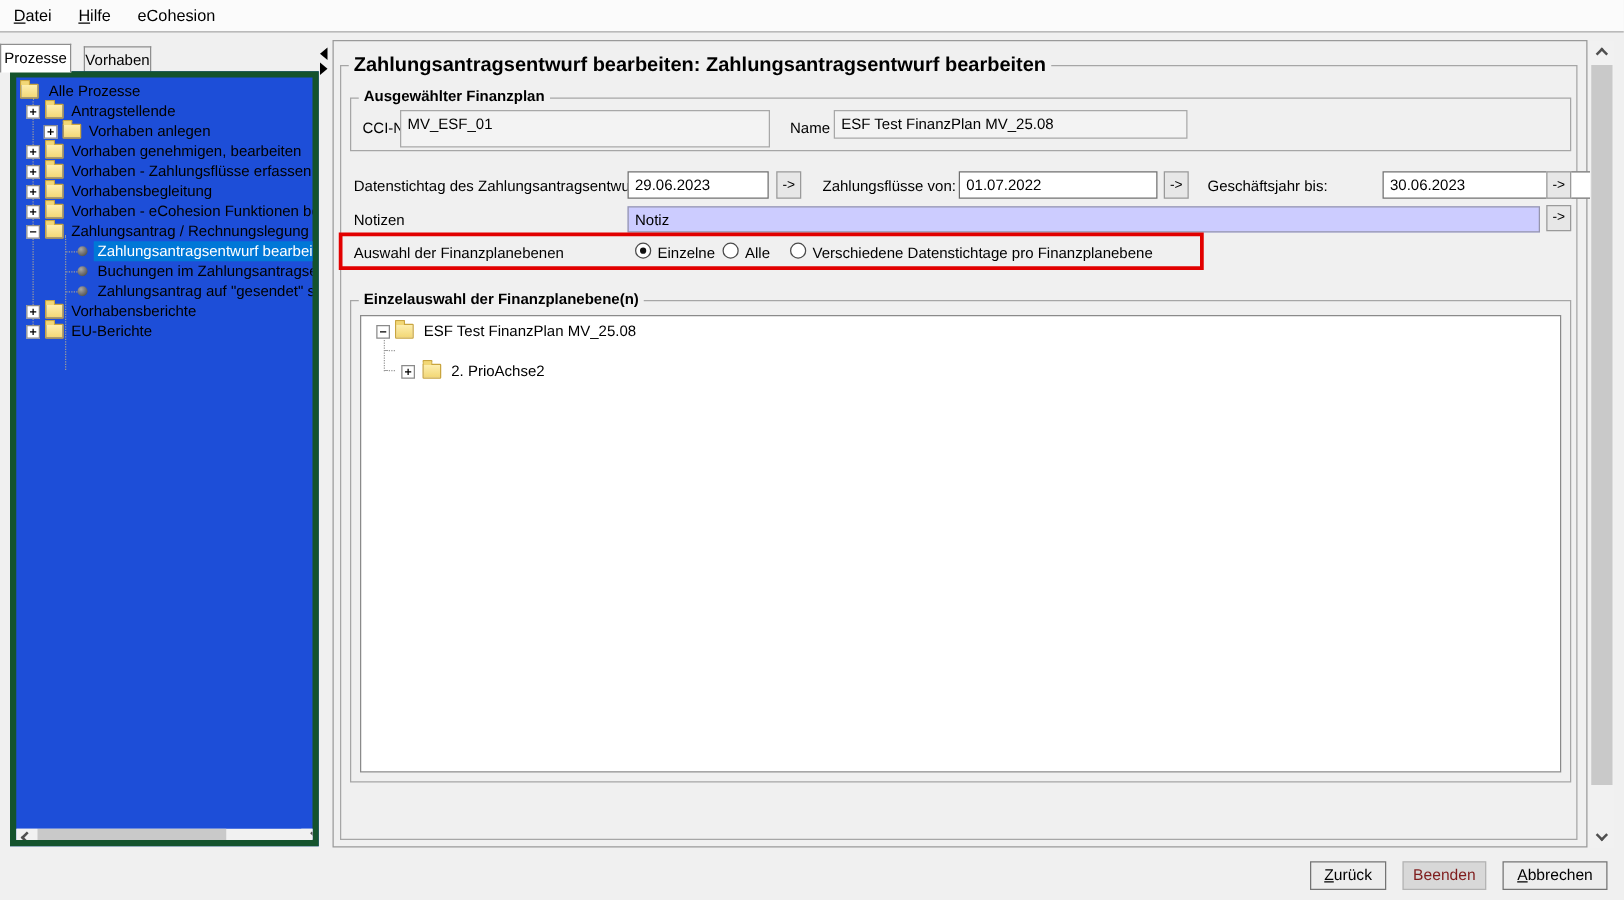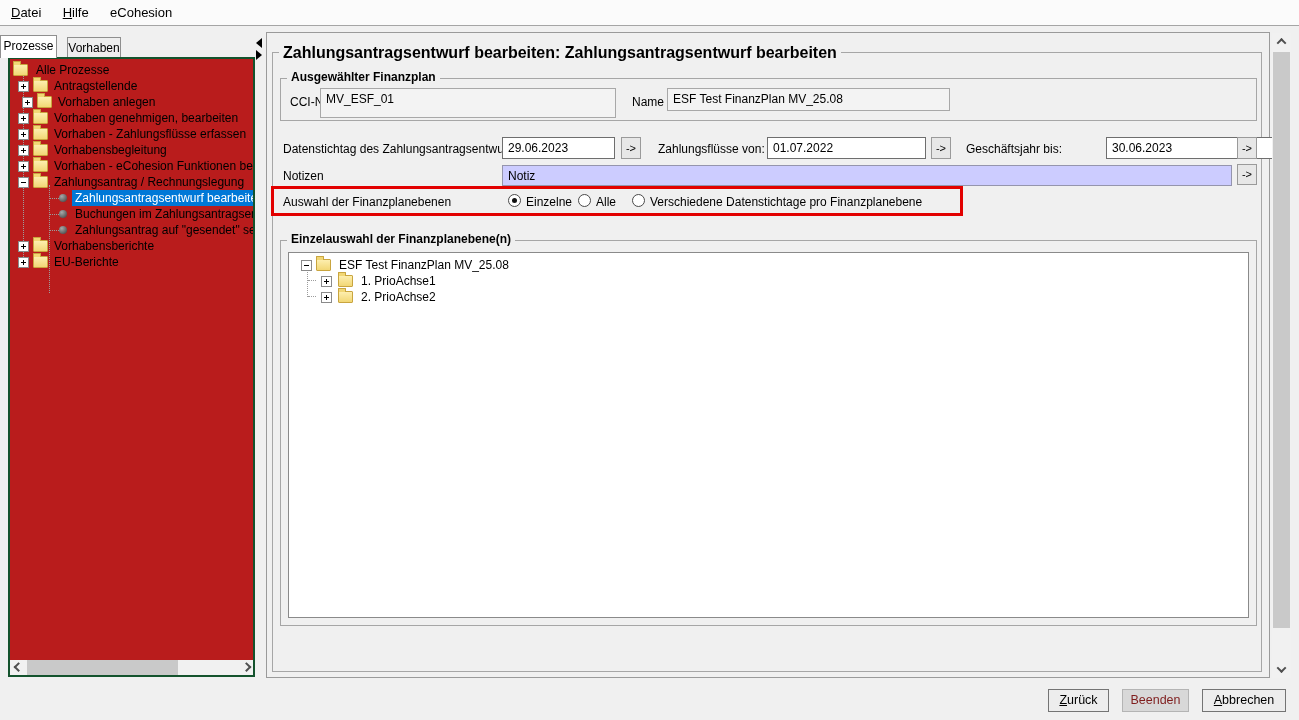--- a/index.html
+++ b/index.html
@@ -14,21 +14,21 @@
   
   .menubar { left:0; top:0; width:1299px; height:26px; background:#fbfbfb; border-bottom:1px solid #a5a5a5; padding-left:2px; }
   .menu-item { display:inline-block; padding:5px 9px 4px 9px; font-size:13px; cursor:default; }
   .ul-first { display:inline-block; }
   .ul-first::first-letter { text-decoration:underline; }
 
   
   .tab { position:absolute; font-size:12px; text-align:center; line-height:21px; border:1px solid #8f8f8f; border-bottom:none; }
   .tab.active { background:#ffffff; z-index:3; }
   .tab.inactive { background:#eeeeee; z-index:1; }
-  .treebox { left:8px; top:57px; width:247px; height:620px; background:#b91c1c; border:2px solid #14532d; overflow:hidden; z-index:2; }
+  .treebox { left:8px; top:57px; width:247px; height:620px; background:#1d4ed8; border:5px solid #14532d; overflow:hidden; z-index:2; }
   .lt-row { position:absolute; height:16px; display:flex; align-items:center; white-space:nowrap; left:0; width:260px; }
   .lt-label { padding:1px 3px; }
   .sel { }
   .sel.selected-on { background:#0078d7; color:#fff; }
   .folder { width:15px; height:12px; flex:0 0 15px; background:linear-gradient(#fdeeae,#f2d775); border:1px solid #c9a53f; border-radius:1px; position:relative; }
   .folder::before { content:""; position:absolute; top:-4px; left:-1px; width:6px; height:3px; background:#f2d775; border:1px solid #c9a53f; border-bottom:none; border-radius:1px 1px 0 0; }
   .handle { width:11px; height:11px; flex:0 0 11px; background:#fff; border:1px solid #8a8a8a; position:relative; }
   .handle::before { content:""; position:absolute; left:2px; top:4px; width:5px; height:1px; background:#000; }
   .handle.plus::after { content:""; position:absolute; left:4px; top:2px; width:1px; height:5px; background:#000; }
   .bullet { width:8px; height:8px; flex:0 0 8px; border-radius:50%; background:radial-gradient(circle at 35% 30%, #a8a8a8, #3a3a3a); }
@@ -95,21 +95,21 @@
       <span class="gap5"></span>
     <span class="lt-label">Alle Prozesse</span>
   </div>
   <div class="lt-row" style="top:19px;padding-left:8px;">
     <span class="handle plus"></span>
       <span class="gap4"></span>
     <span class="folder"></span>
       <span class="gap3"></span>
     <span class="lt-label">Antragstellende</span>
   </div>
-  <div class="lt-row" style="top:35px;padding-left:12px;">
+  <div class="lt-row" style="top:35px;padding-left:22px;">
     <span class="handle plus"></span>
       <span class="gap4"></span>
     <span class="folder"></span>
       <span class="gap3"></span>
     <span class="lt-label">Vorhaben anlegen</span>
   </div>
   <div class="lt-row" style="top:51px;padding-left:8px;">
     <span class="handle plus"></span>
       <span class="gap4"></span>
     <span class="folder"></span>
@@ -238,27 +238,20 @@
   <div class="abs doth" style="left:19px;top:27px;width:8px;"></div>
   <div class="abs doth" style="left:19px;top:43px;width:8px;"></div>
 
   <div class="lt-row" style="top:4px;padding-left:12px;">
     <span class="handle"></span>
       <span class="gap4"></span>
     <span class="folder"></span>
       <span class="gap5"></span>
     <span class="lt-label">ESF Test FinanzPlan MV_25.08</span>
   </div>
-  <div class="lt-row" style="top:20px;padding-left:32px;">
-    <span class="handle plus"></span>
-      <span class="gap6"></span>
-    <span class="folder"></span>
-      <span class="gap5"></span>
-    <span class="lt-label">1. PrioAchse1</span>
-  </div>
   <div class="lt-row" style="top:36px;padding-left:32px;">
     <span class="handle plus"></span>
       <span class="gap6"></span>
     <span class="folder"></span>
       <span class="gap5"></span>
     <span class="lt-label">2. PrioAchse2</span>
   </div>
 </div>
 
 <div class="abs sb-track" style="left:1272px;top:33px;width:19px;height:645px;">

